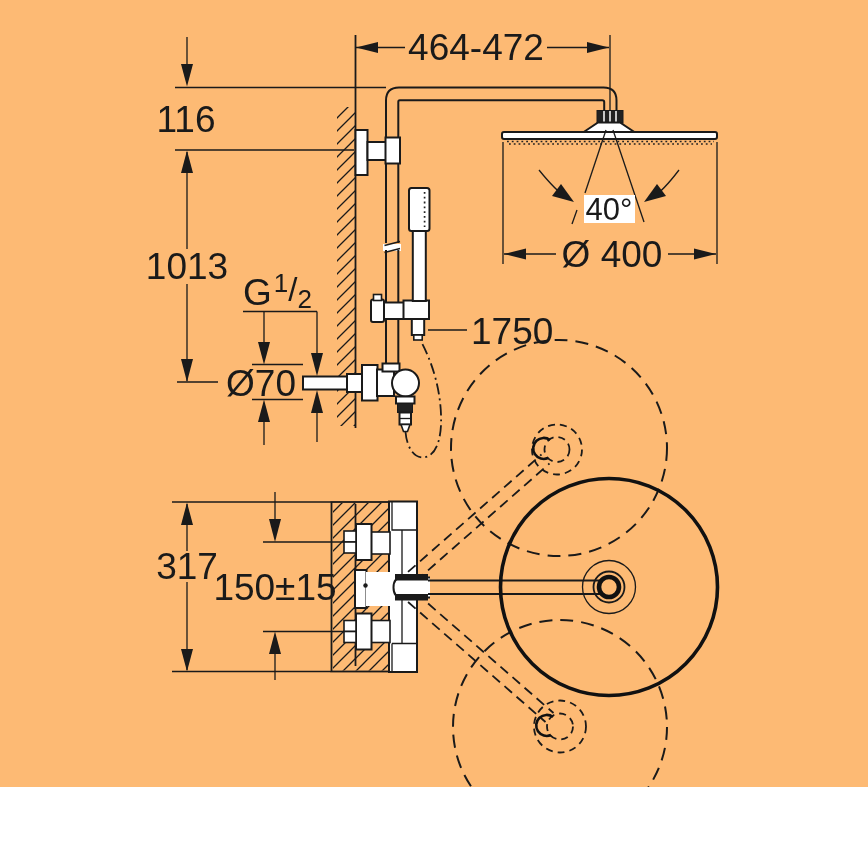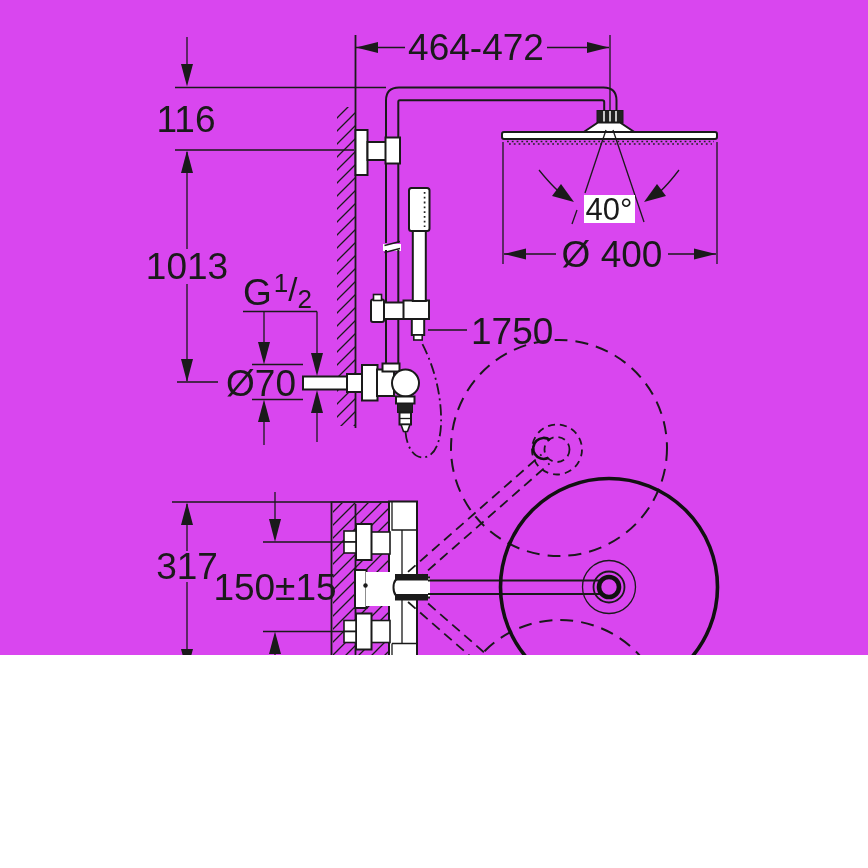--- a/index.html
+++ b/index.html
@@ -1,16 +1,16 @@
 <!DOCTYPE html>
 <html><head>
 <meta charset="utf-8">
 <style>
   html,body { margin:0; padding:0; background:#fff; }
-  .stage { width:868px; height:655px; background:#d946ef; position:relative; overflow:hidden; }
+  .stage { width:868px; height:787px; background:#fdba74; position:relative; overflow:hidden; }
   svg text { font-family:"Liberation Sans","DejaVu Sans",sans-serif; font-size:37px; fill:#1a1a1a; }
   .mid  { text-anchor:middle; }
   .small{ font-size:31px; }
   .sup  { font-size:26px; }
   .slash{ font-size:33px; }
   .ln   { stroke:#1a1a1a; stroke-width:1.3; fill:none; }
   .ln18 { stroke:#1a1a1a; stroke-width:1.8; fill:none; }
   .ob   { stroke:#1a1a1a; stroke-width:2; fill:none; }
   .ob22 { stroke:#1a1a1a; stroke-width:2.2; fill:none; }
   .obw  { stroke:#1a1a1a; stroke-width:2; fill:#fff; }

